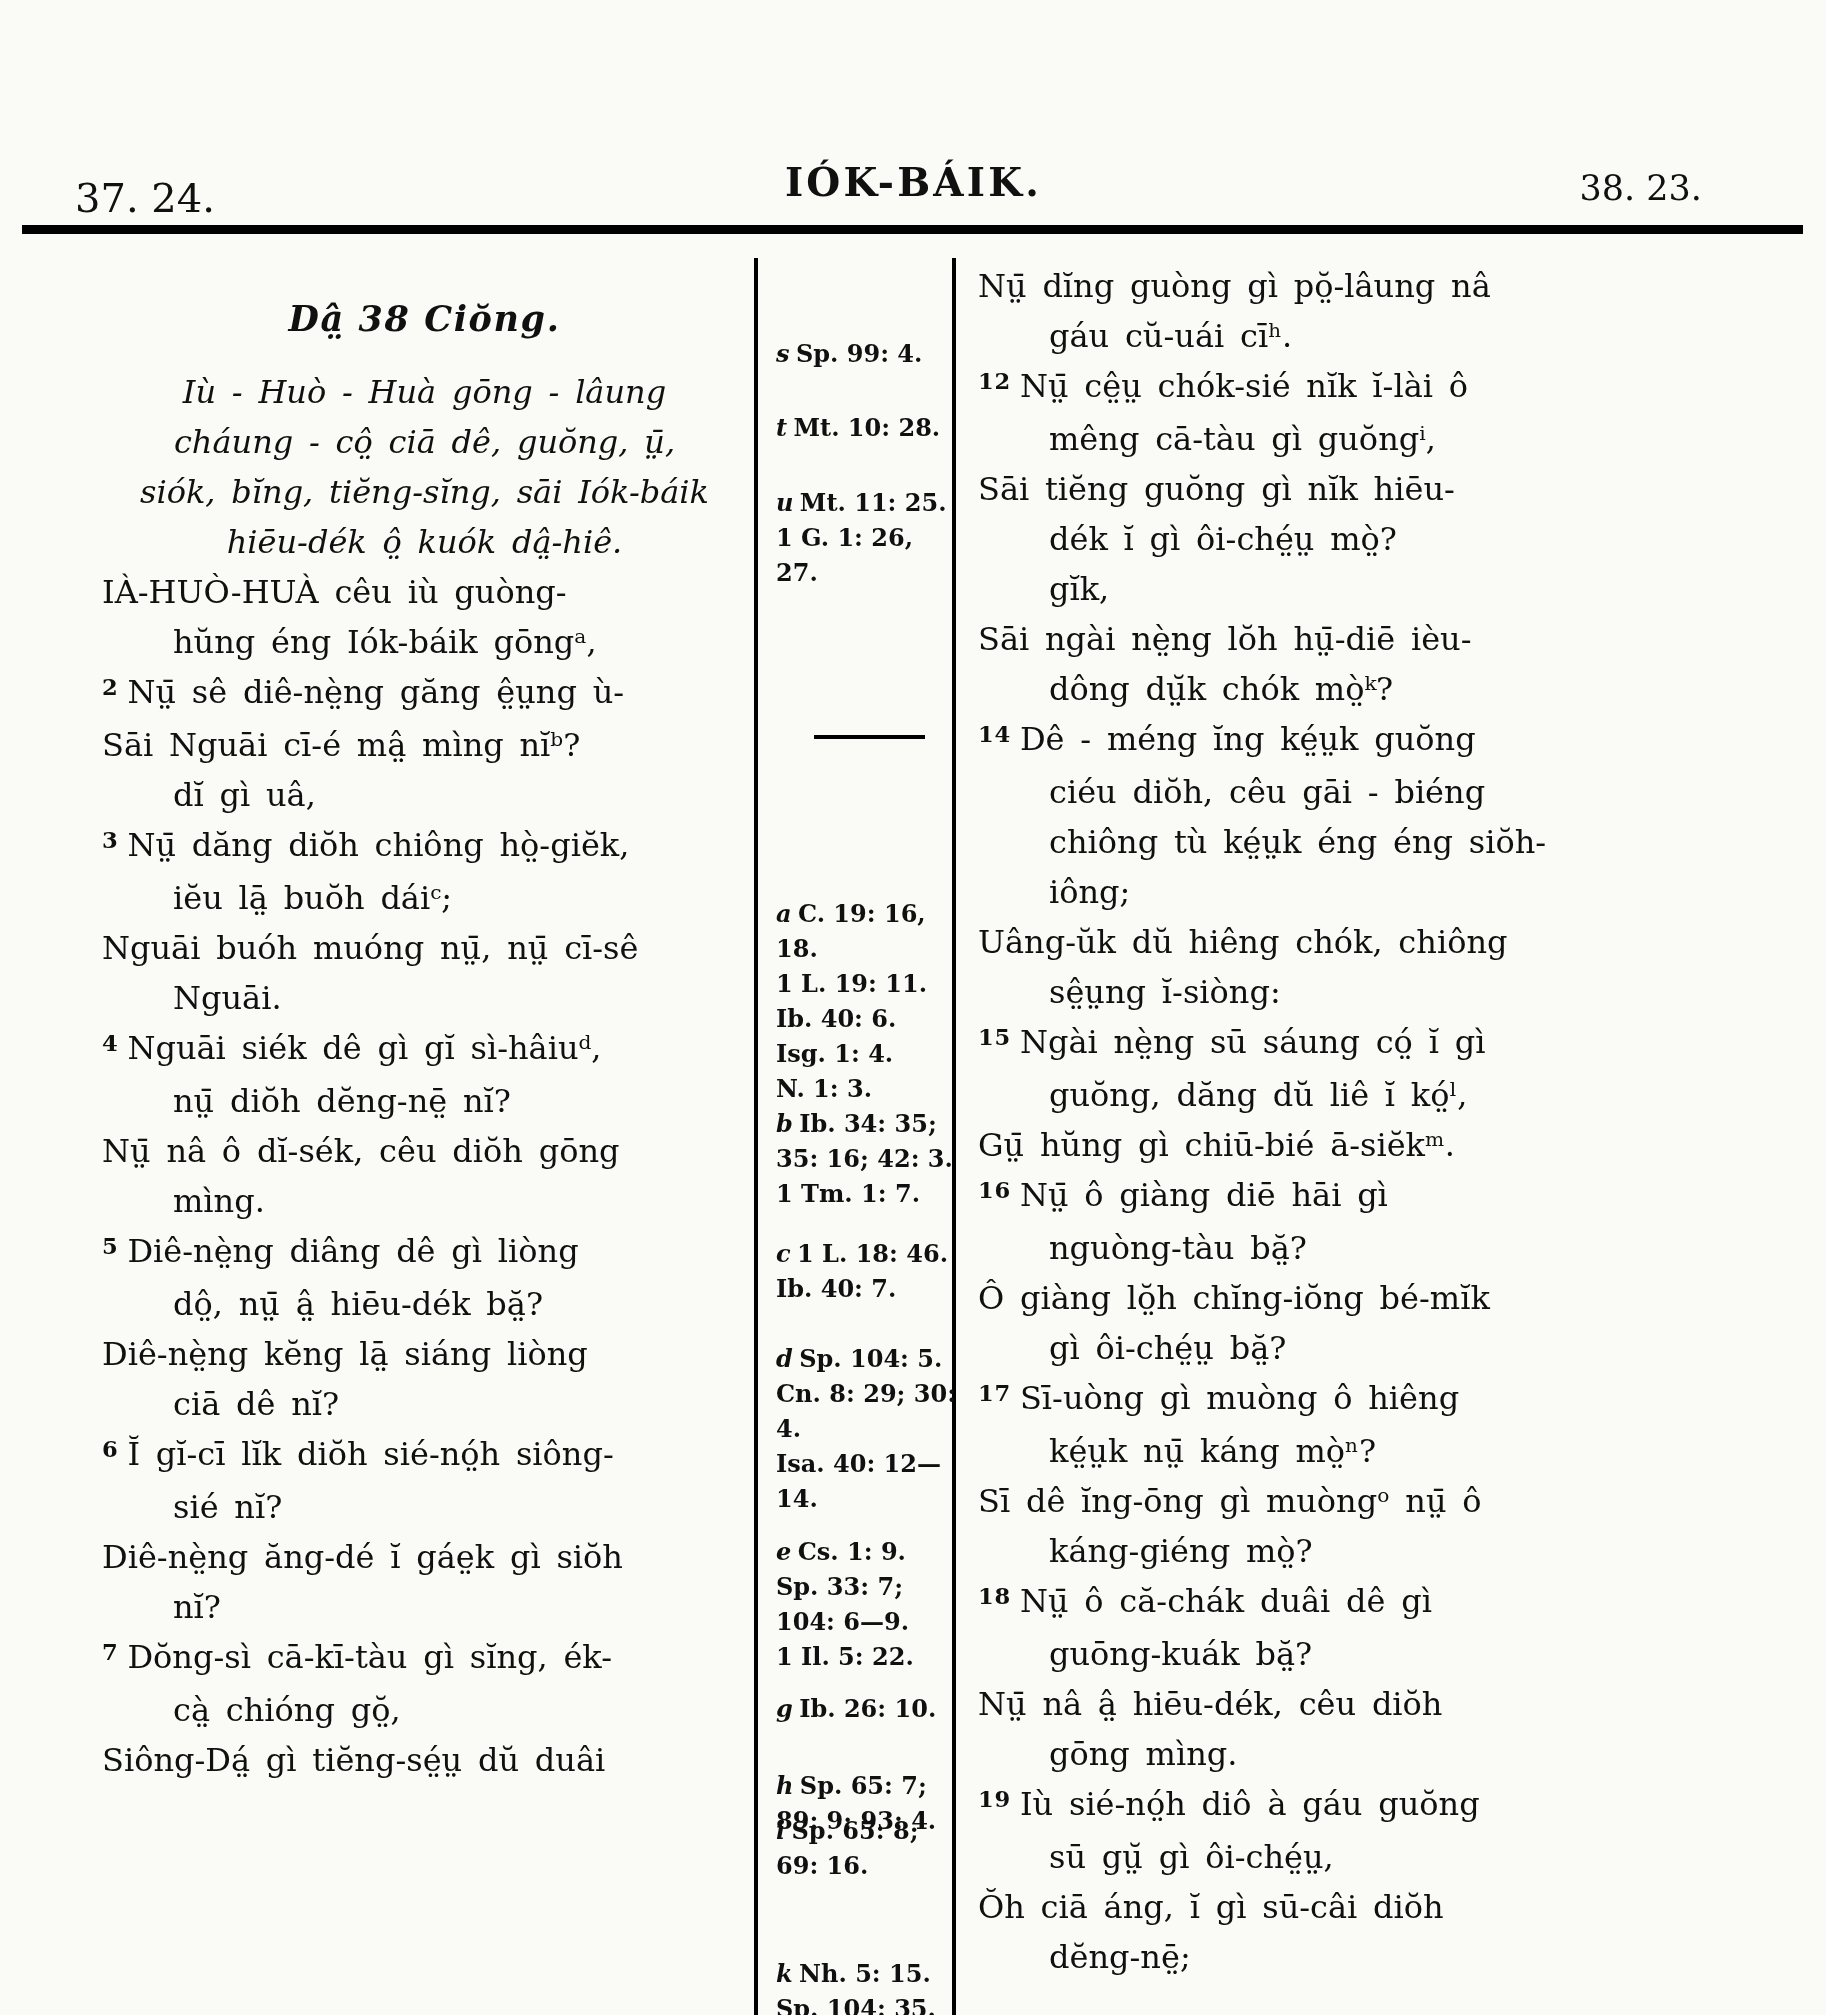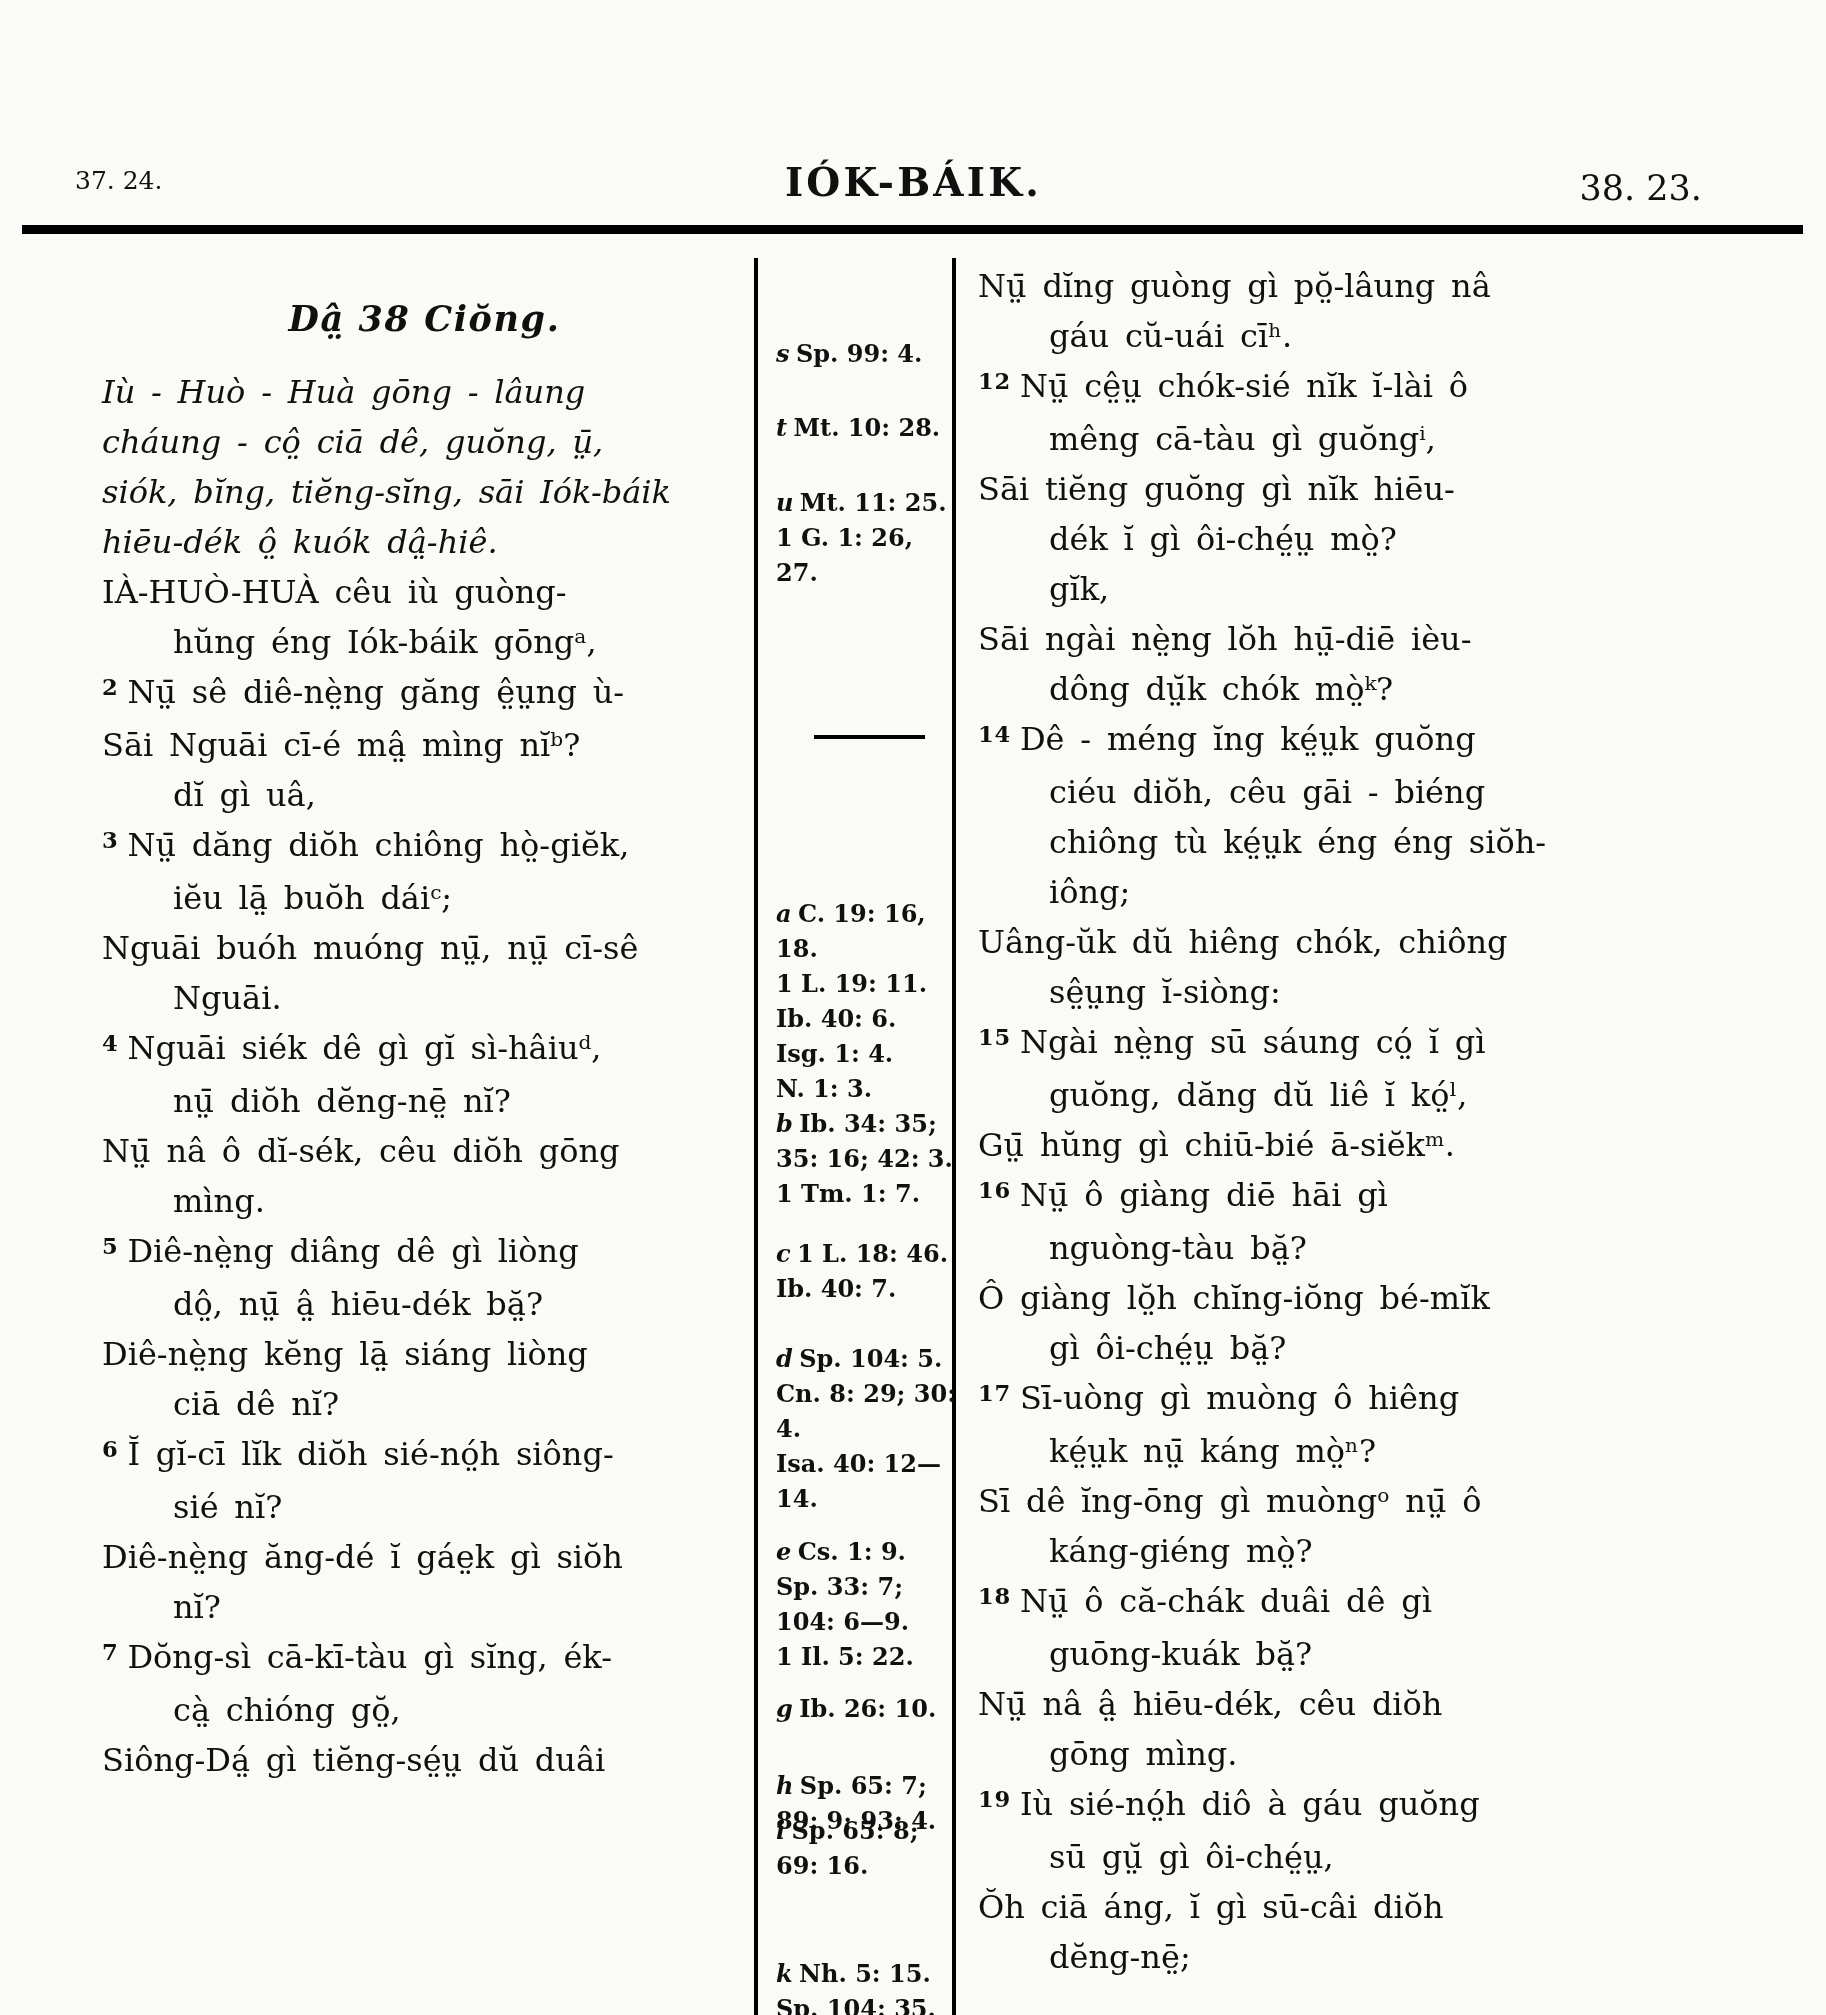--- a/index.html
+++ b/index.html
@@ -3,39 +3,39 @@
 <meta charset="utf-8">
 <style>
   html,body { margin:0; padding:0; background:#e8e6e0; }
   .page {
     position:relative; width:1827px; height:2875px;
     background:#fafaf6; color:#101010;
     font-family:"DejaVu Serif","DejaVu Sans",serif;
     overflow:hidden;
   }
   
-  .hdr-left  { position:absolute; left:75px;  top:166px; font-size:25px; }
+  .hdr-left  { position:absolute; left:75px;  top:175px; font-size:40px; }
   .hdr-right { position:absolute; right:125px; top:168px; font-size:35px;margin-left:20px; }
   .hdr-center{ position:absolute; left:50%; top:159px; transform:translateX(-50%);
                font-size:39px; font-weight:bold; letter-spacing:3.2px; }
   .hdr-rule  { position:absolute; left:22px; top:225px; width:1781px; height:8.9px; background:#000; }
   
   .col-left  { position:absolute; left:102px;  top:261px; width:645px; }
   .col-right { position:absolute; left:978px; top:261px; width:717px; }
   .vrule { position:absolute; top:258px; width:3.6px; height:2466px; background:#000; }
   .vrule.r1 { left:754px; }
   .vrule.r2 { left:952px; }
   
   .line { font-size:32px; line-height:50px; white-space:nowrap; word-spacing:5.6px; }
   .line.ind { padding-left:71px; }
   .vnum { display:inline-block; transform:translateY(-8px); font-weight:bold;
           font-size:22.6px; margin-right:8.9px; letter-spacing:0.8px; }
   .chapter-heading { text-align:center; font-weight:bold; font-size:35px;
                      margin-top:37px; margin-bottom:28px; letter-spacing:1.6px;font-style:italic; }
-  .summary .line { font-style:italic; }
+  .summary .line { font-style:italic;text-align:center; }
   
   .refs { position:absolute; left:776px; top:261px; width:173px; height:2458px; }
   .ref-group { position:absolute; left:0; font-size:24px; line-height:35px;
                font-weight:bold; white-space:nowrap; }
   .ref-letter { font-style:italic; margin-right:6.4px; }
   .refs-rule { position:absolute; left:38px; width:111px; height:4px; background:#000; }
 </style>
 </head>
 <body>
 

